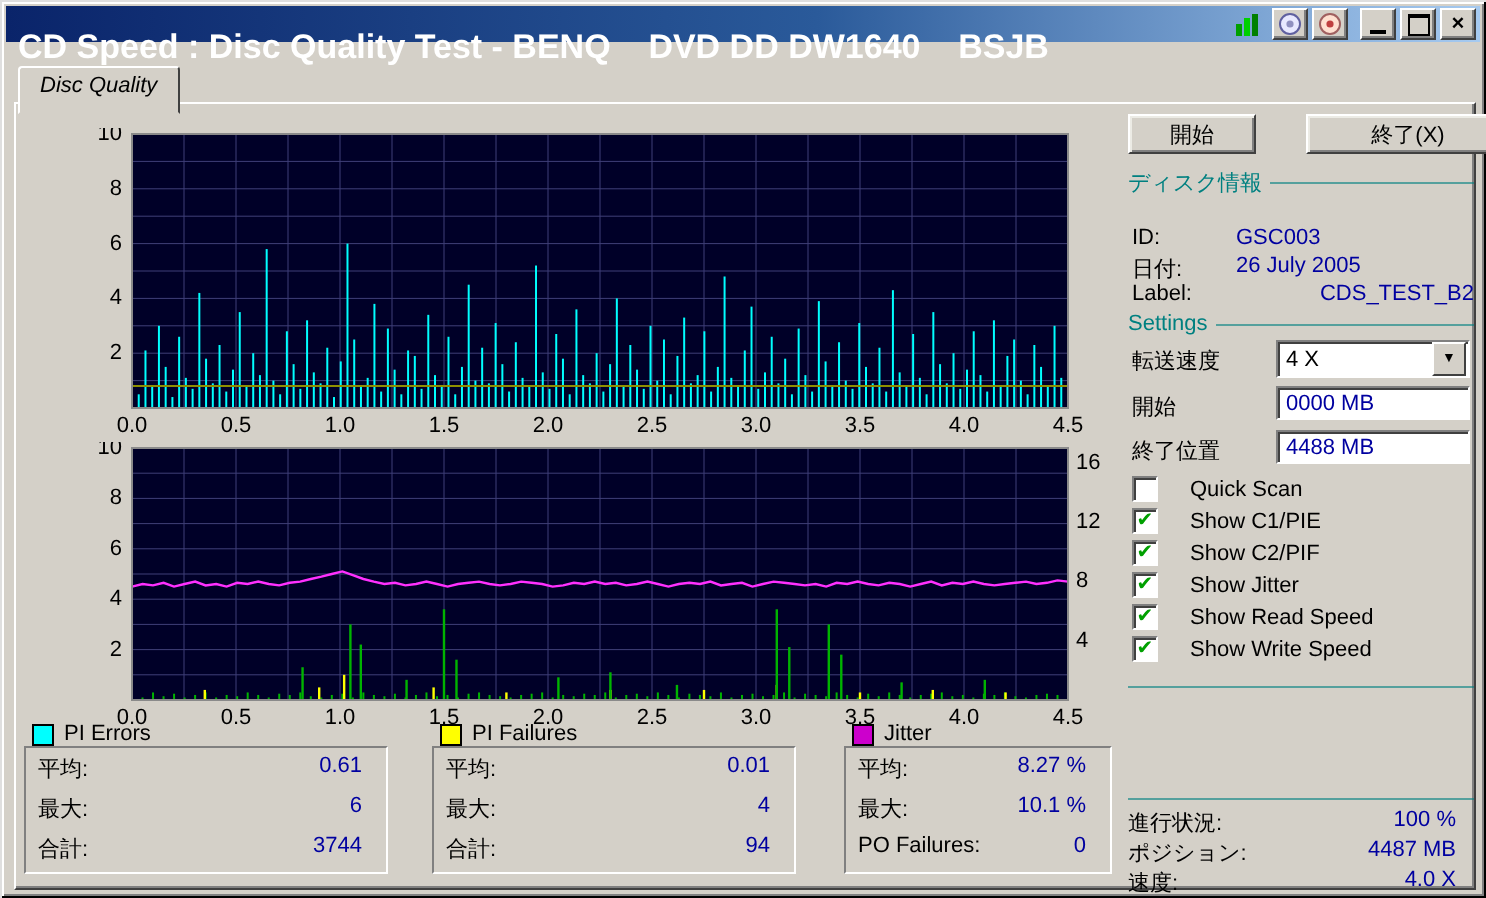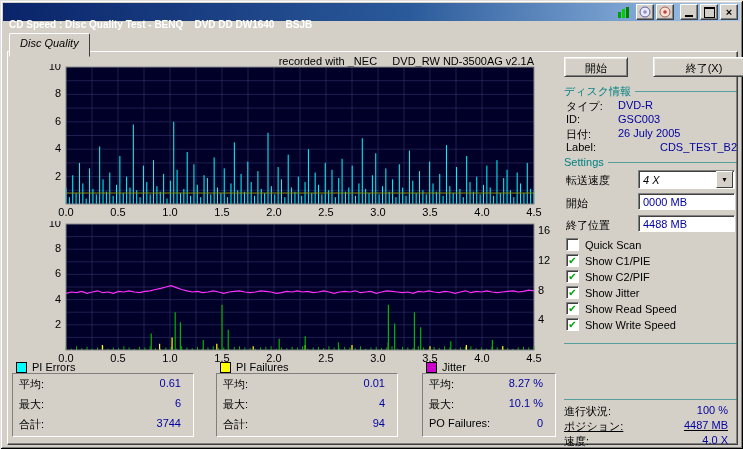--- a/index.html
+++ b/index.html
@@ -1,20 +1,20 @@
 <!DOCTYPE html>
 <html><head>
 <meta charset="utf-8">
 <style>
   html,body{margin:0;padding:0;background:#fff;font-family:"Liberation Sans","DejaVu Sans",sans-serif;}
   .window{position:relative;width:743px;height:449px;background:#d4d0c8;overflow:hidden;
     box-shadow:inset 1px 1px 0 #dfdfdf,inset -1px -1px 0 #000,inset 2px 2px 0 #fff,inset -2px -2px 0 #808080;}
   .titlebar{position:absolute;left:3px;top:3px;width:737px;height:18px;
     background:linear-gradient(90deg,#0a246a,#2a5a9a 55%,#a6caf0);display:flex;align-items:center;}
-  .title{color:#fff;font-weight:bold;font-size:10px;padding-left:6px;white-space:pre;margin-top:24px;}
+  .title{color:#fff;font-weight:bold;font-size:17px;padding-left:6px;white-space:pre;margin-top:24px;}
   .tbtns{margin-left:auto;display:flex;align-items:center;gap:2px;padding-right:2px;}
   .tb{width:16px;height:14px;background:#d4d0c8;border:1px solid;border-color:#fff #404040 #404040 #fff;
     box-shadow:inset -1px -1px 0 #808080;display:flex;align-items:center;justify-content:center;padding:0;}
   .tb .minglyph{display:block;width:8px;height:2px;background:#000;margin-top:7px;}
   .tb .maxglyph{display:block;width:9px;height:8px;border:1px solid #000;border-top-width:2px;}
   .tb .xglyph{font-size:11px;font-weight:bold;line-height:10px;color:#000;}
   .tabstrip-tab{position:absolute;left:9px;top:33px;height:19px;padding:3px 10px 0;background:#d4d0c8;
     border:1px solid;border-color:#fff #404040 #d4d0c8 #fff;border-top-left-radius:2px;border-top-right-radius:2px;
     font-size:11px;z-index:3;font-style:italic;}
   .page{position:absolute;left:7px;top:51px;width:729px;height:392px;background:#d4d0c8;
@@ -29,21 +29,21 @@
   .kvrow{position:absolute;left:558px;width:171px;display:flex;}
   .kvrow .k{width:52px;color:#000;}
   .kvrow .v{color:#0000a0;}
   .field{position:absolute;width:97px;height:17px;background:#fff;border:1px solid;border-color:#808080 #fff #fff #808080;
     box-shadow:inset 1px 1px 0 #404040;color:#0000a0;line-height:16px;padding-left:4px;box-sizing:border-box;}
   .combo{position:absolute;width:97px;height:19px;background:#fff;border:1px solid;border-color:#808080 #fff #fff #808080;
     box-shadow:inset 1px 1px 0 #404040;display:flex;align-items:center;box-sizing:border-box;}
   .combo-val{flex:1;padding-left:4px;color:#000;}
   .combo-btn{width:15px;height:15px;margin-right:1px;background:#d4d0c8;border:1px solid;border-color:#fff #404040 #404040 #fff;
     display:flex;align-items:center;justify-content:center;font-size:7px;color:#000;}
-  .chk{position:absolute;left:558px;display:flex;align-items:center;gap:6px;}
+  .chk{position:absolute;left:558px;display:flex;align-items:center;gap:16px;}
   .cbox{width:11px;height:11px;background:#fff;border:1px solid;border-color:#808080 #fff #fff #808080;
     box-shadow:inset 1px 1px 0 #404040;color:#00a000;font-size:10px;line-height:11px;text-align:center;font-weight:bold;}
   .qrow{position:absolute;left:556px;width:164px;display:flex;justify-content:space-between;}
   .qrow .qv{color:#0000a0;}
   .sep{position:absolute;left:556px;width:173px;height:1px;background:#008080;opacity:.6;}
   .legend{position:absolute;display:flex;align-items:center;gap:5px;}
   .sw{width:9px;height:9px;border:1px solid #000;}
   .statbox{position:absolute;height:64px;background:#d4d0c8;border:1px solid;border-color:#808080 #fff #fff #808080;box-sizing:border-box;}
   .srow{display:flex;justify-content:space-between;padding:3px 12px 0 6px;height:17px;}
   .sval{color:#0000a0;}
@@ -86,21 +86,20 @@
         </span>
     </span>
   </div>
 
   <div class="tabstrip-tab">
     <span>Disc Quality</span>
   </div>
 
   <div class="page">
 
-    <div class="recorded">recorded with _NEC     DVD_RW ND-3500AG v2.1A</div>
 
     <svg id="chart-top" class="abs" style="left:2px;top:12px;" width="532" height="158">
         <rect x="56" y="3" width="468" height="137" fill="#000028"></rect>
         <line x1="82" y1="3" x2="82" y2="140" stroke="#3f3f78" stroke-width="0.5"></line>
         <line x1="108" y1="3" x2="108" y2="140" stroke="#3f3f78" stroke-width="0.5"></line>
         <line x1="134" y1="3" x2="134" y2="140" stroke="#3f3f78" stroke-width="0.5"></line>
         <line x1="160" y1="3" x2="160" y2="140" stroke="#3f3f78" stroke-width="0.5"></line>
         <line x1="186" y1="3" x2="186" y2="140" stroke="#3f3f78" stroke-width="0.5"></line>
         <line x1="212" y1="3" x2="212" y2="140" stroke="#3f3f78" stroke-width="0.5"></line>
         <line x1="238" y1="3" x2="238" y2="140" stroke="#3f3f78" stroke-width="0.5"></line>
@@ -505,44 +504,40 @@
         </div>
     </div>
 
     <button class="btn" style="left:556px;top:5px;width:64px;">開始</button>
     <button class="btn" style="left:645px;top:5px;width:102px;">終了(X)</button>
 
     <div class="sect" style="top:32px;">
       <span>ディスク情報</span>
         <i></i>
     </div>
-    <div class="kvrow" style="top:47px;">
-      <span class="k">タイプ:</span>
-      <span class="v">DVD-R</span>
-    </div>
     <div class="kvrow" style="top:61px;">
       <span class="k">ID:</span>
       <span class="v">GSC003</span>
     </div>
     <div class="kvrow" style="top:75px;">
       <span class="k">日付:</span>
       <span class="v">26 July 2005</span>
     </div>
     <div class="kvrow" style="top:89px;gap:48px;">
       <span class="k">Label:</span>
       <span class="v">CDS_TEST_B2</span>
     </div>
 
     <div class="sect" style="top:104px;">
       <span>Settings</span>
         <i></i>
     </div>
 
     <div class="abs" style="left:558px;top:121px;">転送速度</div>
-    <div class="combo" style="left:630px;top:118px;font-style:italic;">
+    <div class="combo" style="left:630px;top:118px;">
       <span class="combo-val">4 X</span>
       <span class="combo-btn">▼</span>
     </div>
 
     <div class="abs" style="left:558px;top:144px;">開始</div>
     <div class="field" style="left:630px;top:141px;">
       <span>0000 MB</span>
     </div>
 
     <div class="abs" style="left:558px;top:166px;">終了位置</div>
@@ -577,21 +572,21 @@
 
     <div class="sep" style="top:291px;"></div>
 
 
     <div class="sep" style="top:347px;"></div>
 
     <div class="qrow" style="top:352px;">
       <span>進行状況:</span>
       <span class="qv">100 %</span>
     </div>
-    <div class="qrow" style="top:367px;text-decoration:underline;">
+    <div class="qrow" style="top:367px;">
       <span>ポジション:</span>
       <span class="qv">4487 MB</span>
     </div>
     <div class="qrow" style="top:382px;">
       <span>速度:</span>
       <span class="qv">4.0 X</span>
     </div>
 
   </div>
 </div>

